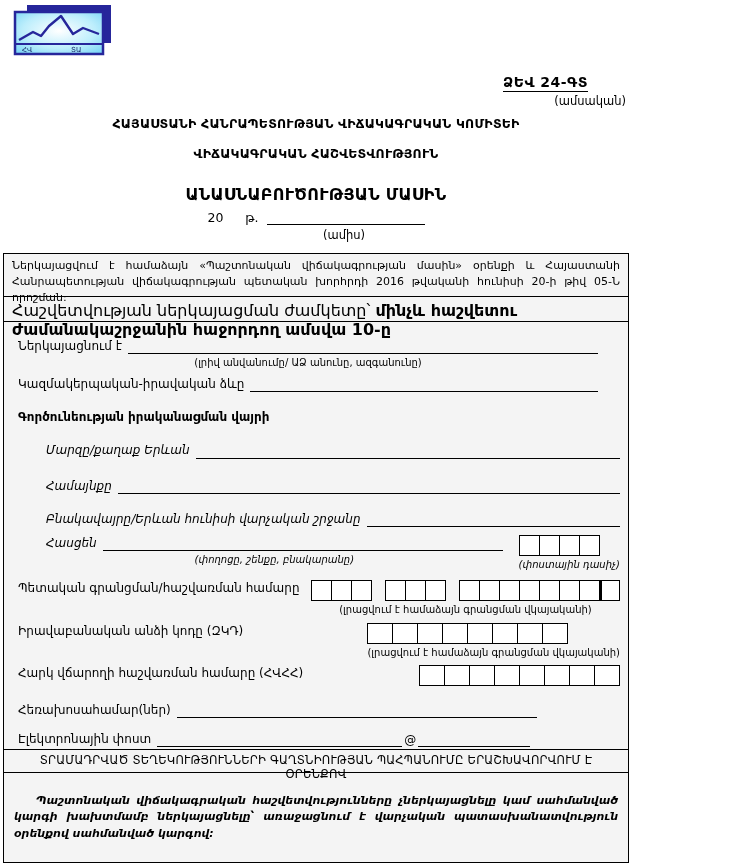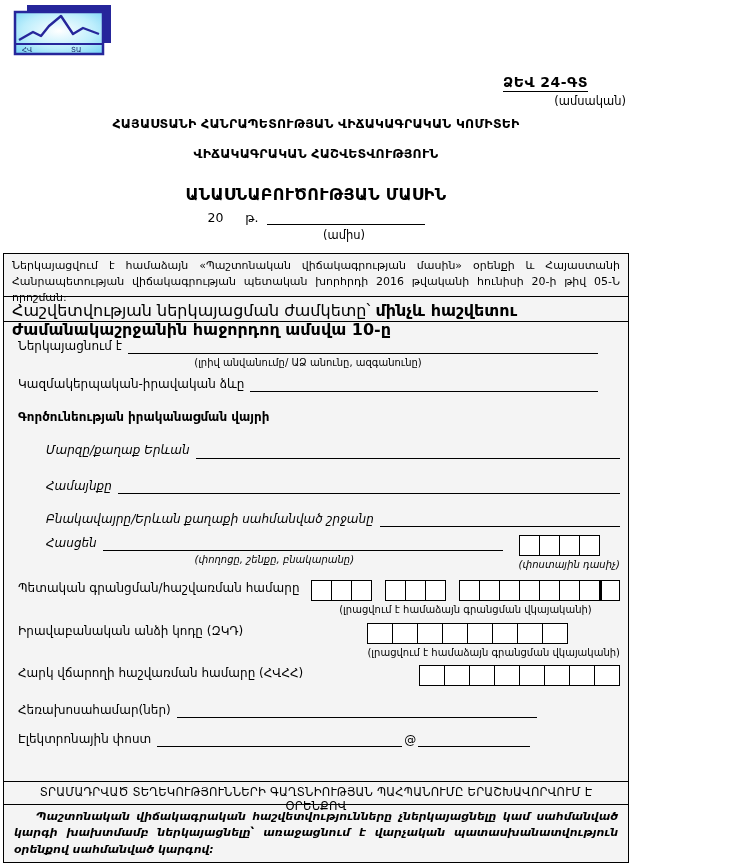--- a/index.html
+++ b/index.html
@@ -33,21 +33,21 @@
 
   
   .main-box{position:absolute;left:3px;right:3px;top:253px;bottom:2px;border:1px solid var(--ink);background:var(--panel-bg);display:flex;flex-direction:column;}
   .row{border-top:1px solid var(--ink);}
   .row:first-child{border-top:none;}
   .intro-row{font-size:11px;line-height:1.45;padding:4px 8px 3px 8px;text-align:justify;height:42px;}
   .deadline-row{font-size:16px;padding:4px 8px;height:25px;}
   .deadline-row b{font-weight:bold;}
   .body-row{flex:1;padding:0 8px 0 14px;font-size:12px;overflow:hidden;}
   .confid-row{font-size:11.5px;text-align:center;padding:3px 8px;height:23px;letter-spacing:.2px;}
-  .warning-row{font-size:11px;font-weight:bold;font-style:italic;line-height:1.5;padding:4px 10px;text-indent:22px;text-align:justify;}
+  .warning-row{font-size:11px;font-weight:bold;font-style:italic;line-height:1.5;padding:20px 10px;text-indent:22px;text-align:justify;}
 
   
   .frow{display:flex;align-items:flex-end;}
   .flabel{white-space:nowrap;padding-right:6px;line-height:1.35;}
   .uline{border-bottom:1px solid var(--ink);height:15px;display:inline-block;}
   .grow{flex:1;}
   .italic{font-style:italic;}
   .caption{font-size:10px;line-height:1.3;}
   .indent1{margin-left:28px;}
 
@@ -164,21 +164,21 @@
         <span class="flabel italic" data-name="region-label">Մարզը/քաղաք Երևան</span>
         <span class="uline" data-name="region-fill-line"></span>
       </div>
 
       <div class="frow community indent1" data-name="community-field">
         <span class="flabel italic" data-name="community-label">Համայնքը</span>
         <span class="uline" data-name="community-fill-line"></span>
       </div>
 
       <div class="frow settlement indent1" data-name="settlement-field">
-        <span class="flabel italic" data-name="settlement-label">Բնակավայրը/Երևան քաղաքի սահմանված շրջանը</span>
+        <span class="flabel italic" data-name="settlement-label">Բնակավայրը/Երևան հունիսի վարչական շրջանը</span>
         <span class="uline" data-name="settlement-fill-line"></span>
       </div>
 
       <div class="addr-block indent1" data-name="address-field">
         <div class="addr-left" data-name="address-left">
           <div class="frow" data-name="address-line-row">
             <span class="flabel italic" data-name="address-label">Հասցեն</span>
             <span class="uline grow" data-name="address-fill-line"></span>
           </div>
           <div class="caption addr-cap" data-name="address-caption">(փողոցը, շենքը, բնակարանը)</div>

